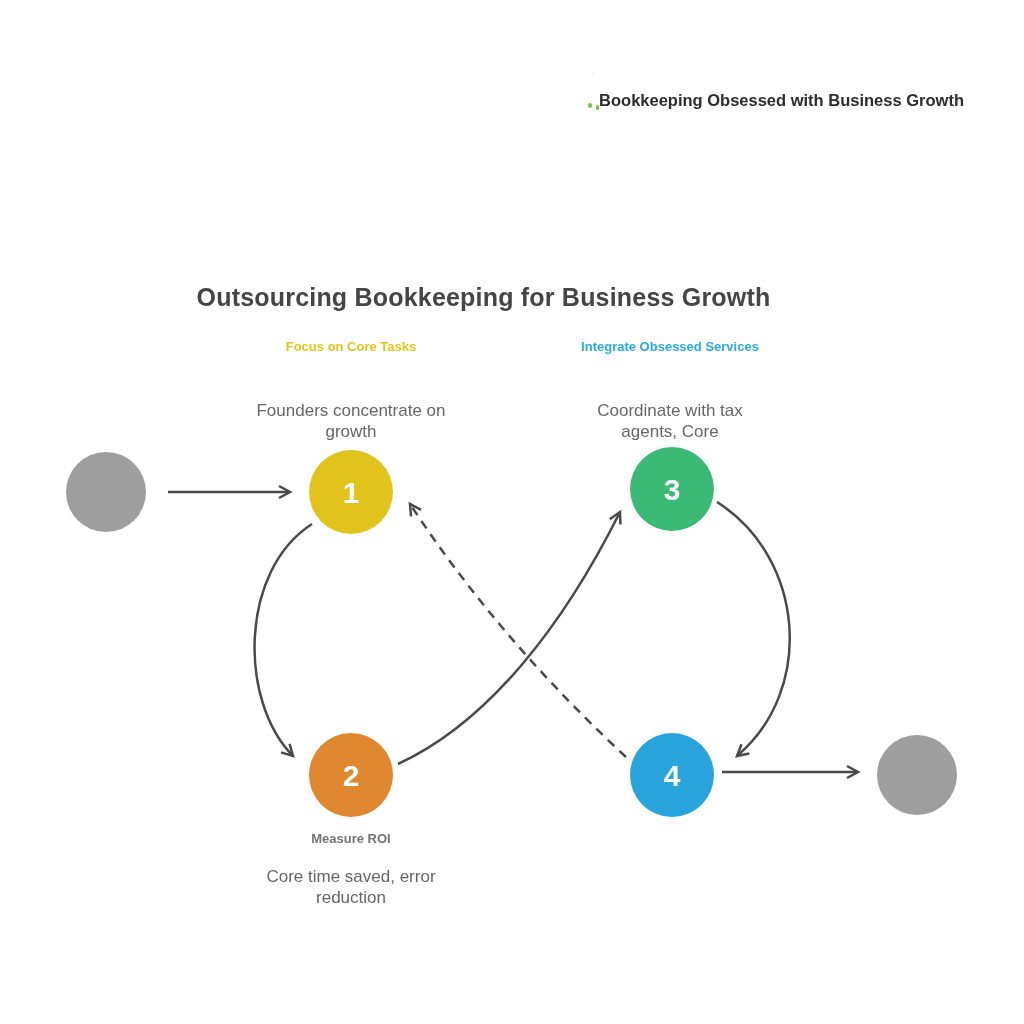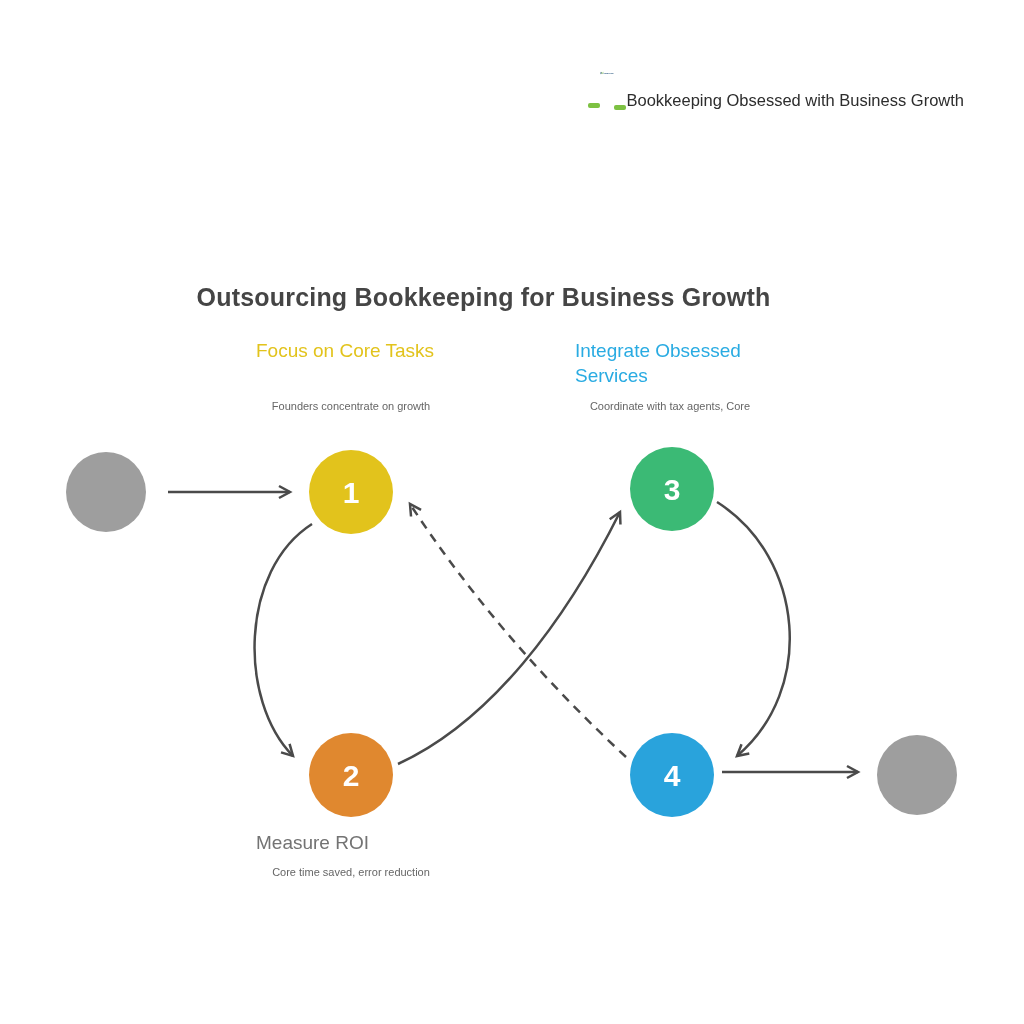--- a/index.html
+++ b/index.html
@@ -6,26 +6,26 @@
   body{
     width:1024px;height:1024px;position:relative;background:#ffffff;
     font-family:"Liberation Sans","DejaVu Sans",sans-serif;overflow:hidden;
   }
   
   .logo{position:absolute;left:588px;top:36px;width:376px;display:flex;flex-direction:row;align-items:flex-end;}
   .logo-bar{height:5px;width:340px;background:#7DC142;border-radius:2px;}
   .logo-bar.top{margin-bottom:2px;}
   .logo-bar.bottom{margin-top:0px;}
   .logo-word{display:block;}
-  .logo-tagline{margin-top:9px;font-size:16.5px;font-weight:400;color:#2D2D2D;white-space:nowrap;}
+  .logo-tagline{margin-top:9px;font-size:16.5px;font-weight:700;color:#2D2D2D;white-space:nowrap;}
   
   .title{position:absolute;left:0;top:283px;width:967px;text-align:center;
          font-size:25px;font-weight:bold;color:#454545;letter-spacing:.2px;}
-  .step-label{position:absolute;width:190px;text-align:left;font-size:19px;font-weight:normal;line-height:1.3;}
-  .step-desc{position:absolute;width:200px;text-align:center;font-size:11px;color:#666666;line-height:1.25;}
+  .step-label{position:absolute;width:190px;text-align:center;font-size:13px;font-weight:bold;line-height:1.3;}
+  .step-desc{position:absolute;width:200px;text-align:center;font-size:17px;color:#666666;line-height:1.25;}
   .label-1{left:256px;top:339px;color:#E2C31C;}
   .label-3{left:575px;top:339px;color:#29ABE2;}
   .label-2{left:256px;top:831px;color:#737373;}
   .desc-1{left:251px;top:400px;}
   .desc-3{left:570px;top:400px;}
   .desc-2{left:251px;top:866px;}
   
   .flow-svg{position:absolute;left:0;top:0;}
   .node-num{font-family:"Liberation Sans","DejaVu Sans",sans-serif;font-size:30px;font-weight:bold;fill:#ffffff;}
   .edge{fill:none;stroke:#4A4A4A;stroke-width:2.5;}

